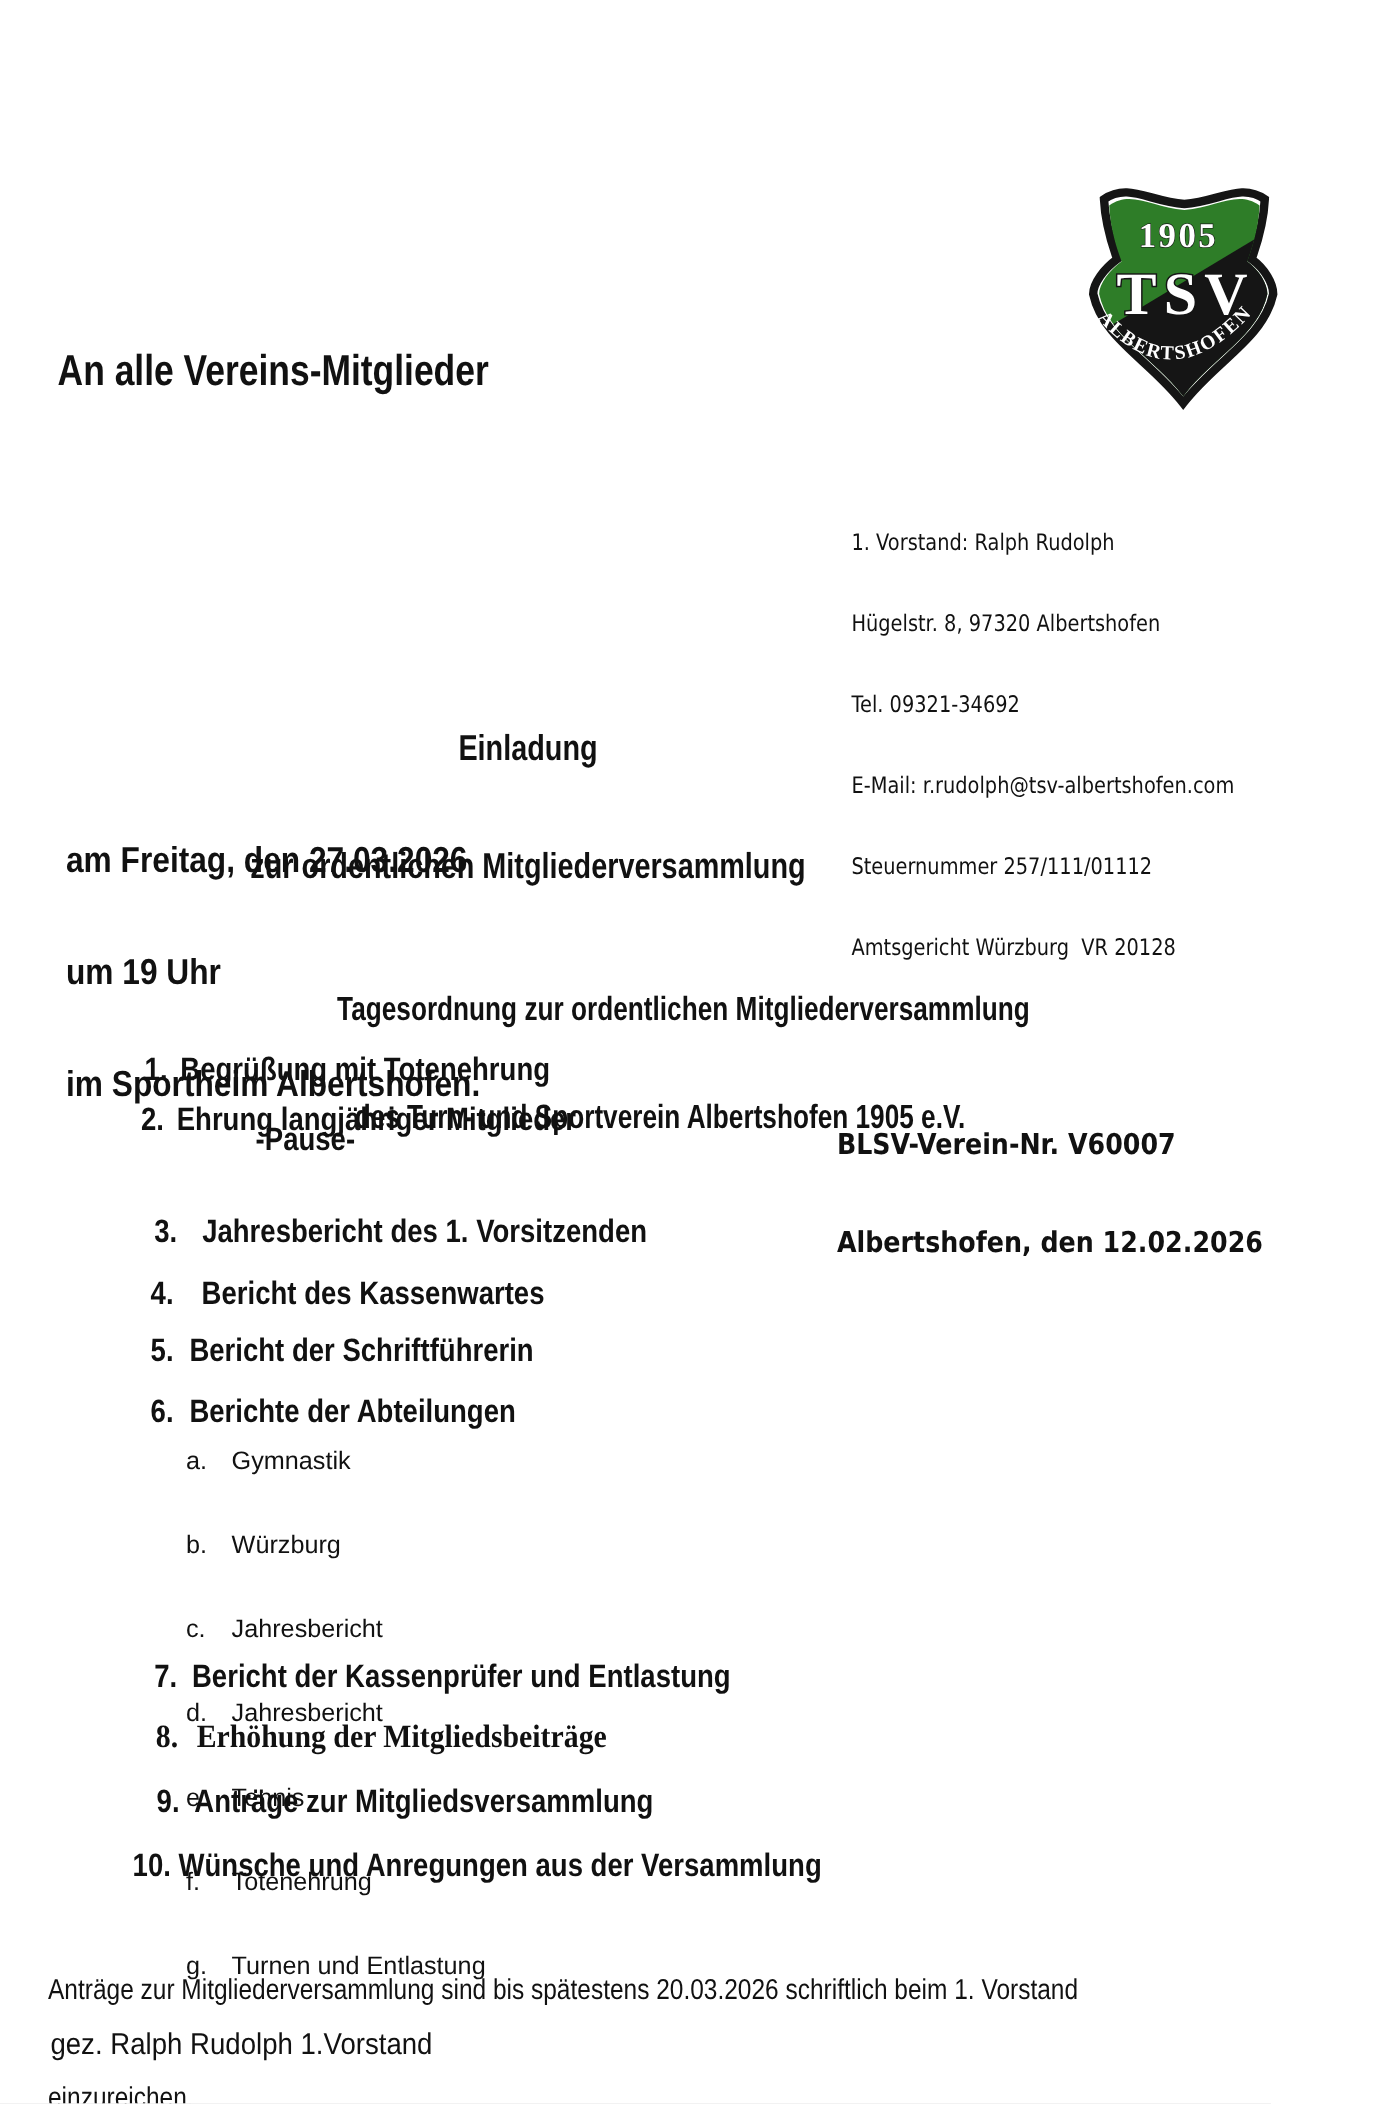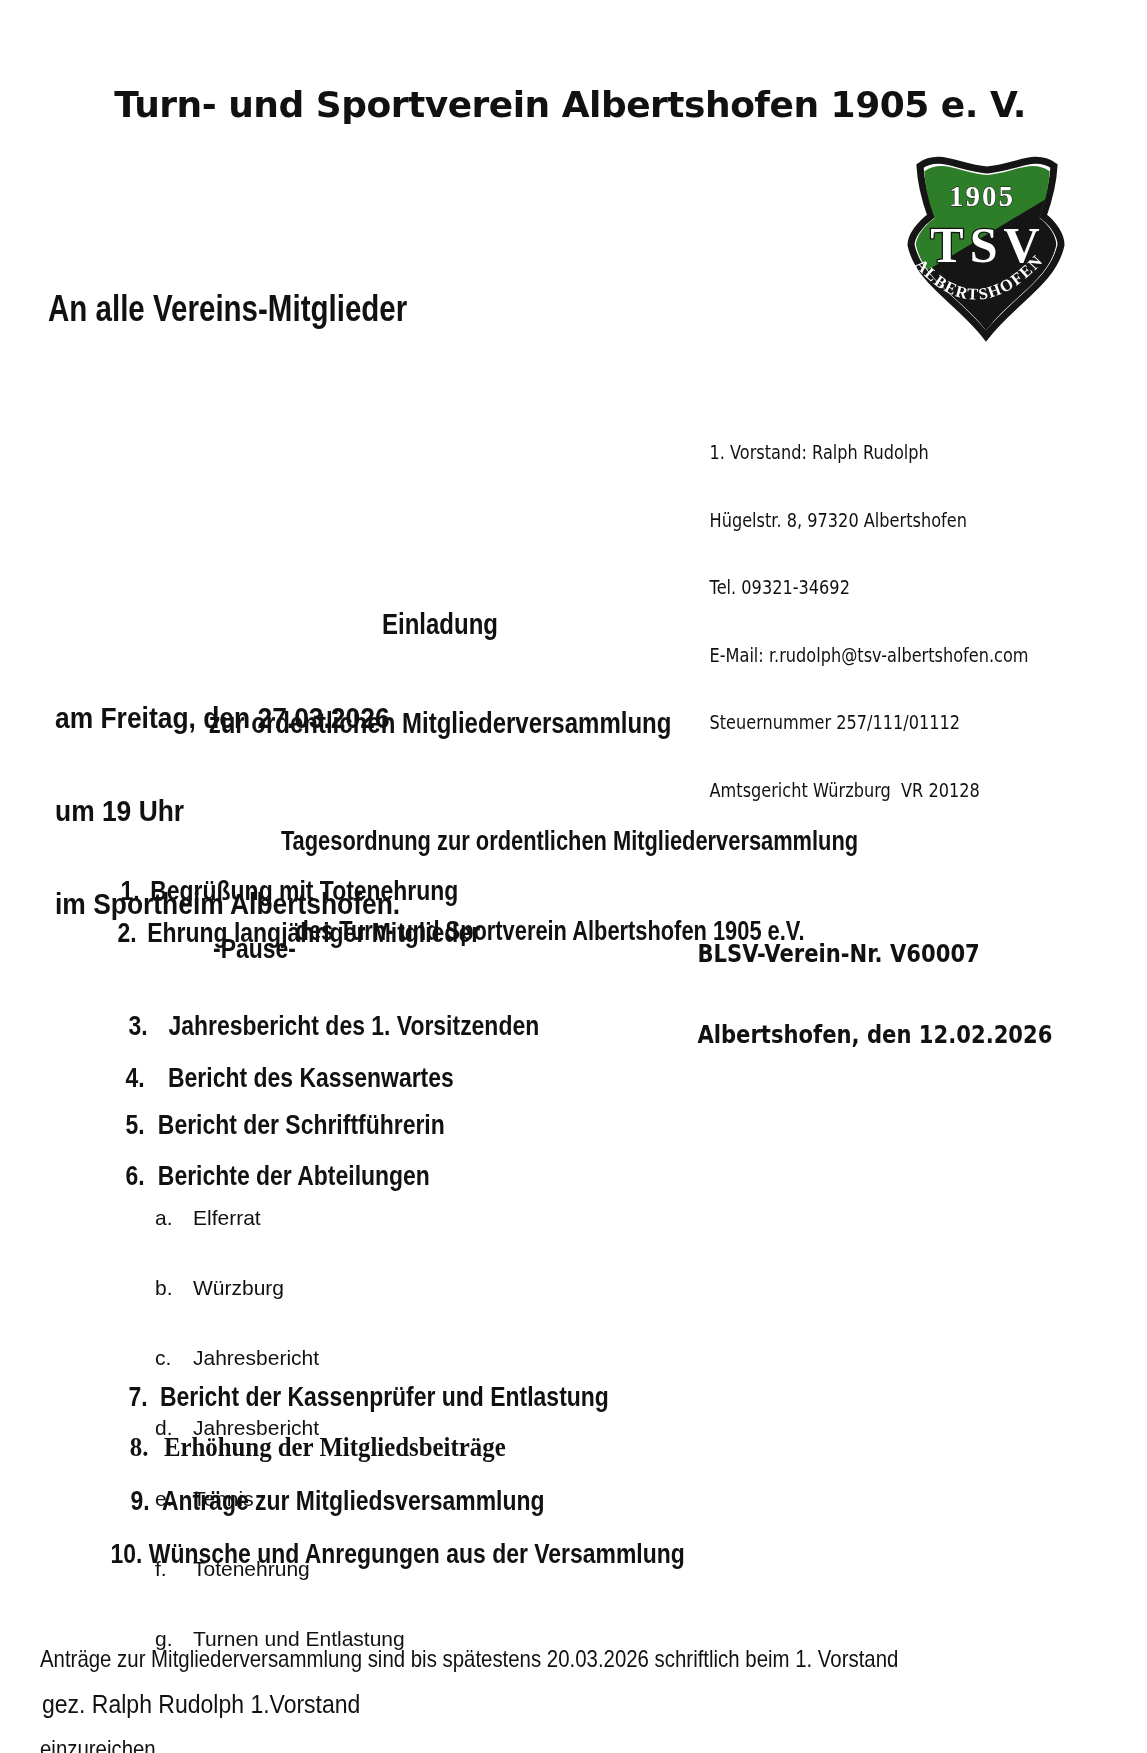--- a/index.html
+++ b/index.html
@@ -64,21 +64,20 @@
   .signature { left:42px; top:1690px; font-size:25px;
     transform:scaleX(0.92); transform-origin:0 0; }
 
   .logo text { font-family:"Liberation Serif", serif; font-weight:bold; fill:#ffffff; }
 </style>
 </head>
 <body>
 
 <div class="page">
 
-  <div class="abs title">Turn- und Sportverein Albertshofen 1905 e. V.</div>
 
   <svg class="abs logo" width="178" height="202" viewBox="0 0 178 202">
     <defs>
       <path id="sp" d="M22,24 C42,10 60,26 89,28 C118,26 136,10 156,24
                       C155,44 150,60 145,74 C156,82 163,94 163,103
                       C155,140 116,158 88,194 C60,158 21,140 13,103
                       C13,94 22,82 33,74 C28,60 23,44 22,24 Z"></path>
       <clipPath id="shield-clip">
         <path transform="translate(89,104) scale(0.935) translate(-89,-104)" d="M22,24 C42,10 60,26 89,28 C118,26 136,10 156,24
                  C155,44 150,60 145,74 C156,82 163,94 163,103
@@ -148,21 +147,21 @@
     <span class="num" style="width:50px">4.</span><span>Bericht des Kassenwartes</span>
   </div>
   <div class="item" style="left:100px;top:1079px">
     <span class="num" style="width:38px">5.</span><span>Bericht der Schriftführerin</span>
   </div>
   <div class="item" style="left:100px;top:1130px">
     <span class="num" style="width:38px">6.</span><span>Berichte der Abteilungen</span>
   </div>
 
   <div class="abs depts">
-    <div class="dept"><span class="dl">a.</span><span>Elferrat</span></div>
+    <div class="dept"><span class="dl">a.</span><span>Gymnastik</span></div>
     <div class="dept"><span class="dl">b.</span><span>Würzburg</span></div>
     <div class="dept"><span class="dl">c.</span><span>Jahresbericht</span></div>
     <div class="dept"><span class="dl">d.</span><span>Jahresbericht</span></div>
     <div class="dept"><span class="dl">e.</span><span>Tennis</span></div>
     <div class="dept"><span class="dl">f.</span><span>Totenehrung</span></div>
     <div class="dept"><span class="dl">g.</span><span>Turnen und Entlastung</span></div>
   </div>
 
   <div class="item" style="left:103px;top:1351px">
     <span class="num" style="width:37px">7.</span><span>Bericht der Kassenprüfer und Entlastung</span>

